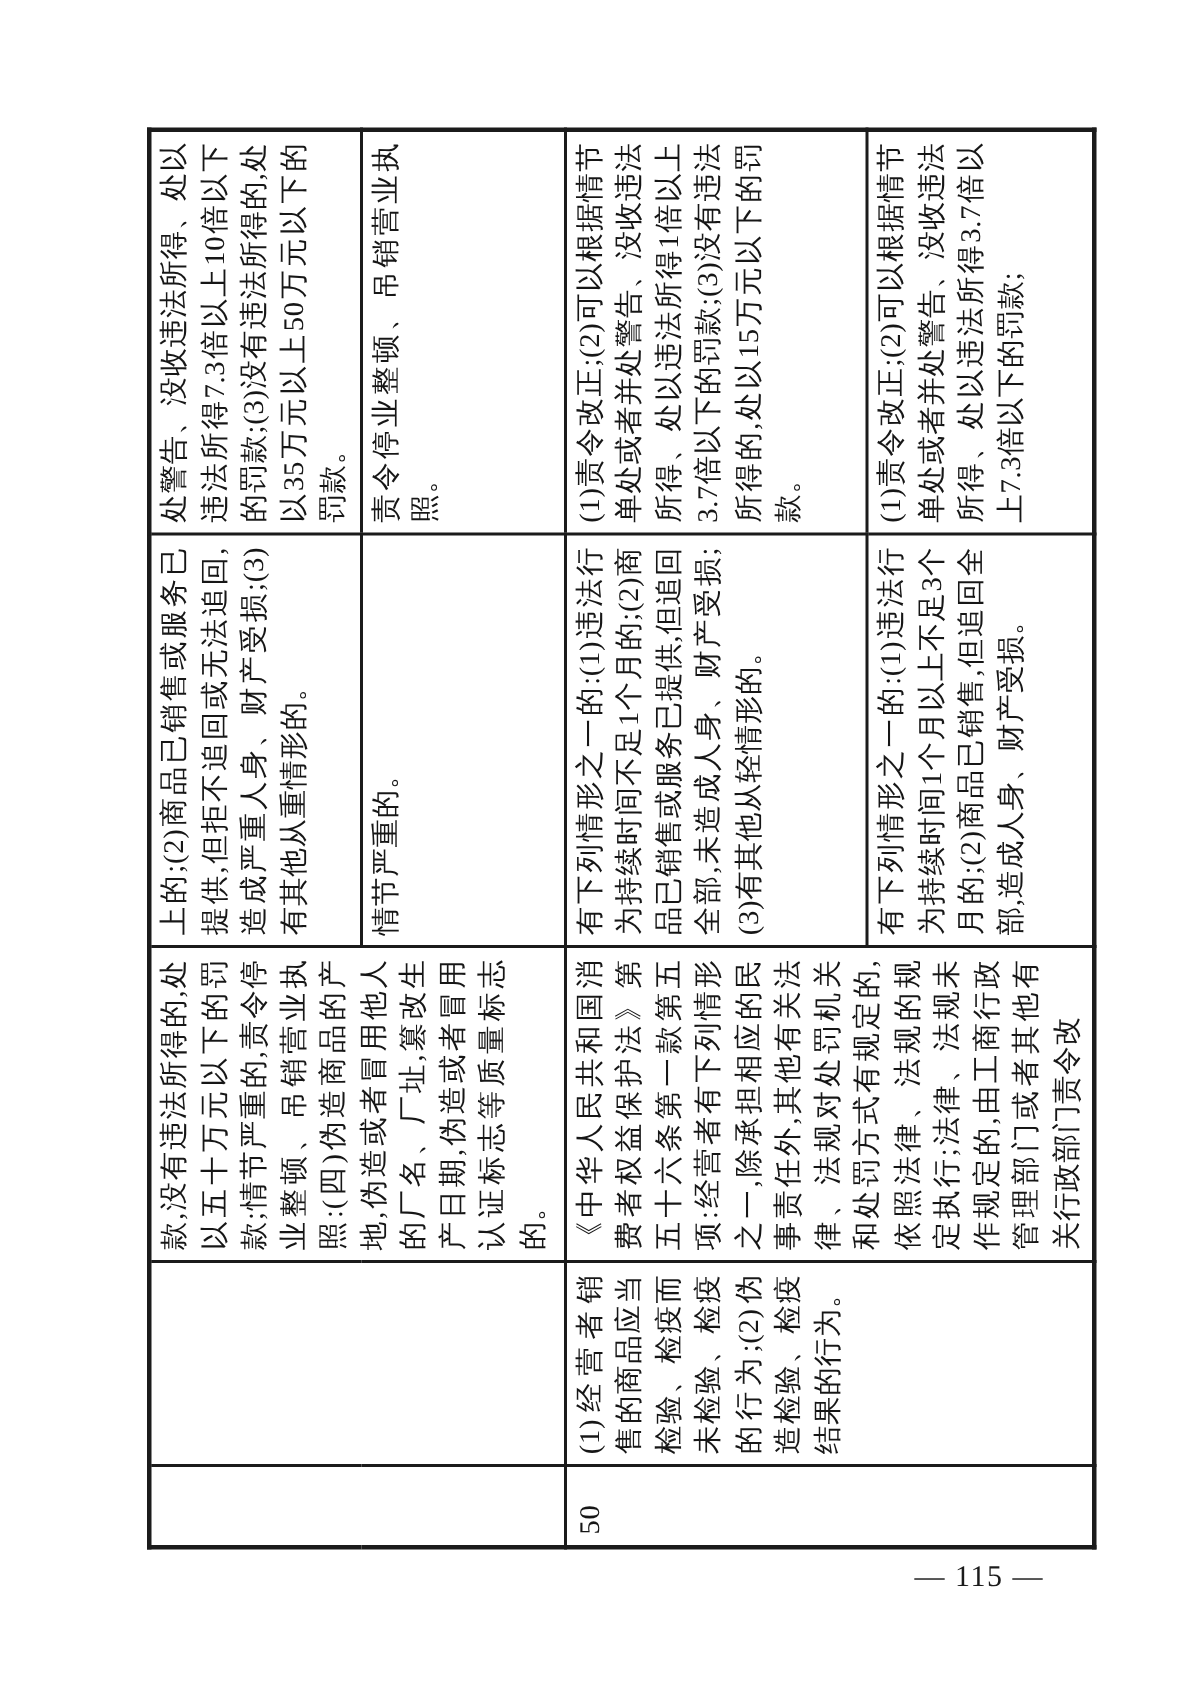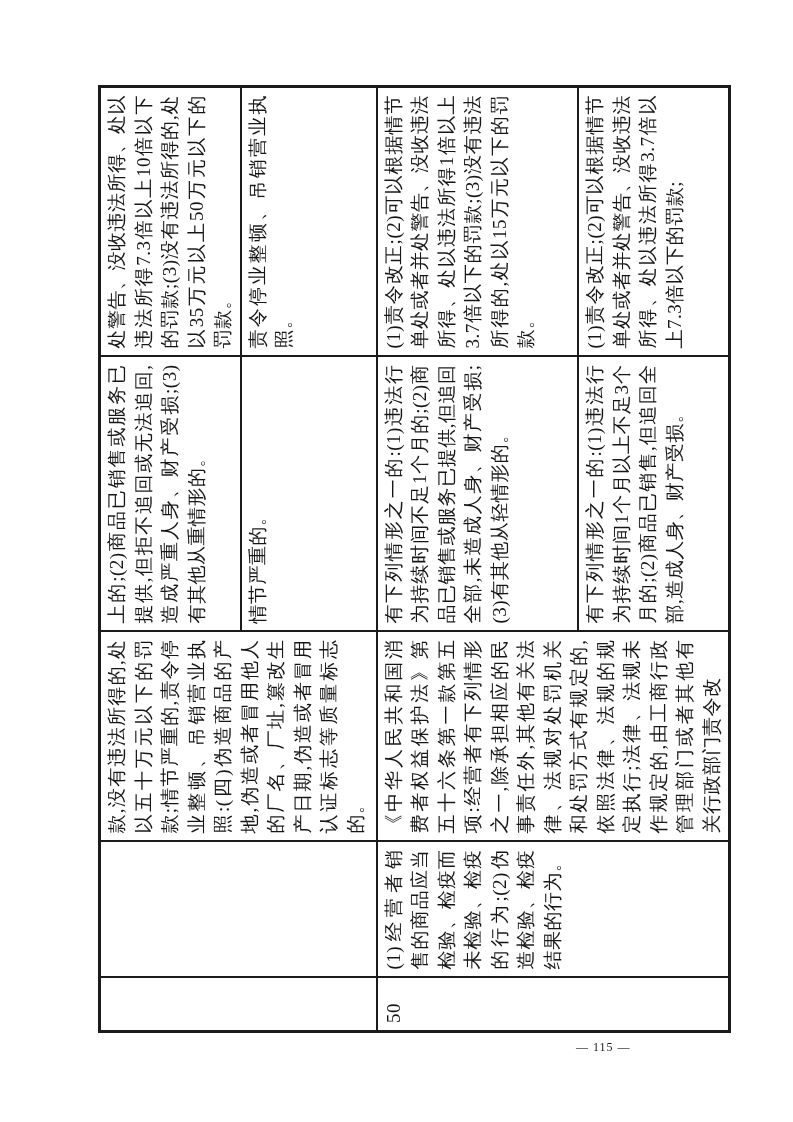--- a/index.html
+++ b/index.html
@@ -58,24 +58,25 @@
     padding: 2px;
   }
   td.va-mid { vertical-align: middle; }
   td.no-justify { text-align: left; }
 
   .page-num {
     position: absolute;
     left: 576px;
     top: 1040px;
     width: 120px;
-    font-size: 12px;
+    font-size: 20px;
     letter-spacing: 1px;
     color: #1b1b1b;
     white-space: nowrap;
+    text-align: right;
   }
 </style>
 </head>
 <body>
 
 <div class="page">
 
   <div class="table-wrap">
     <table class="law-table">
       <colgroup>

